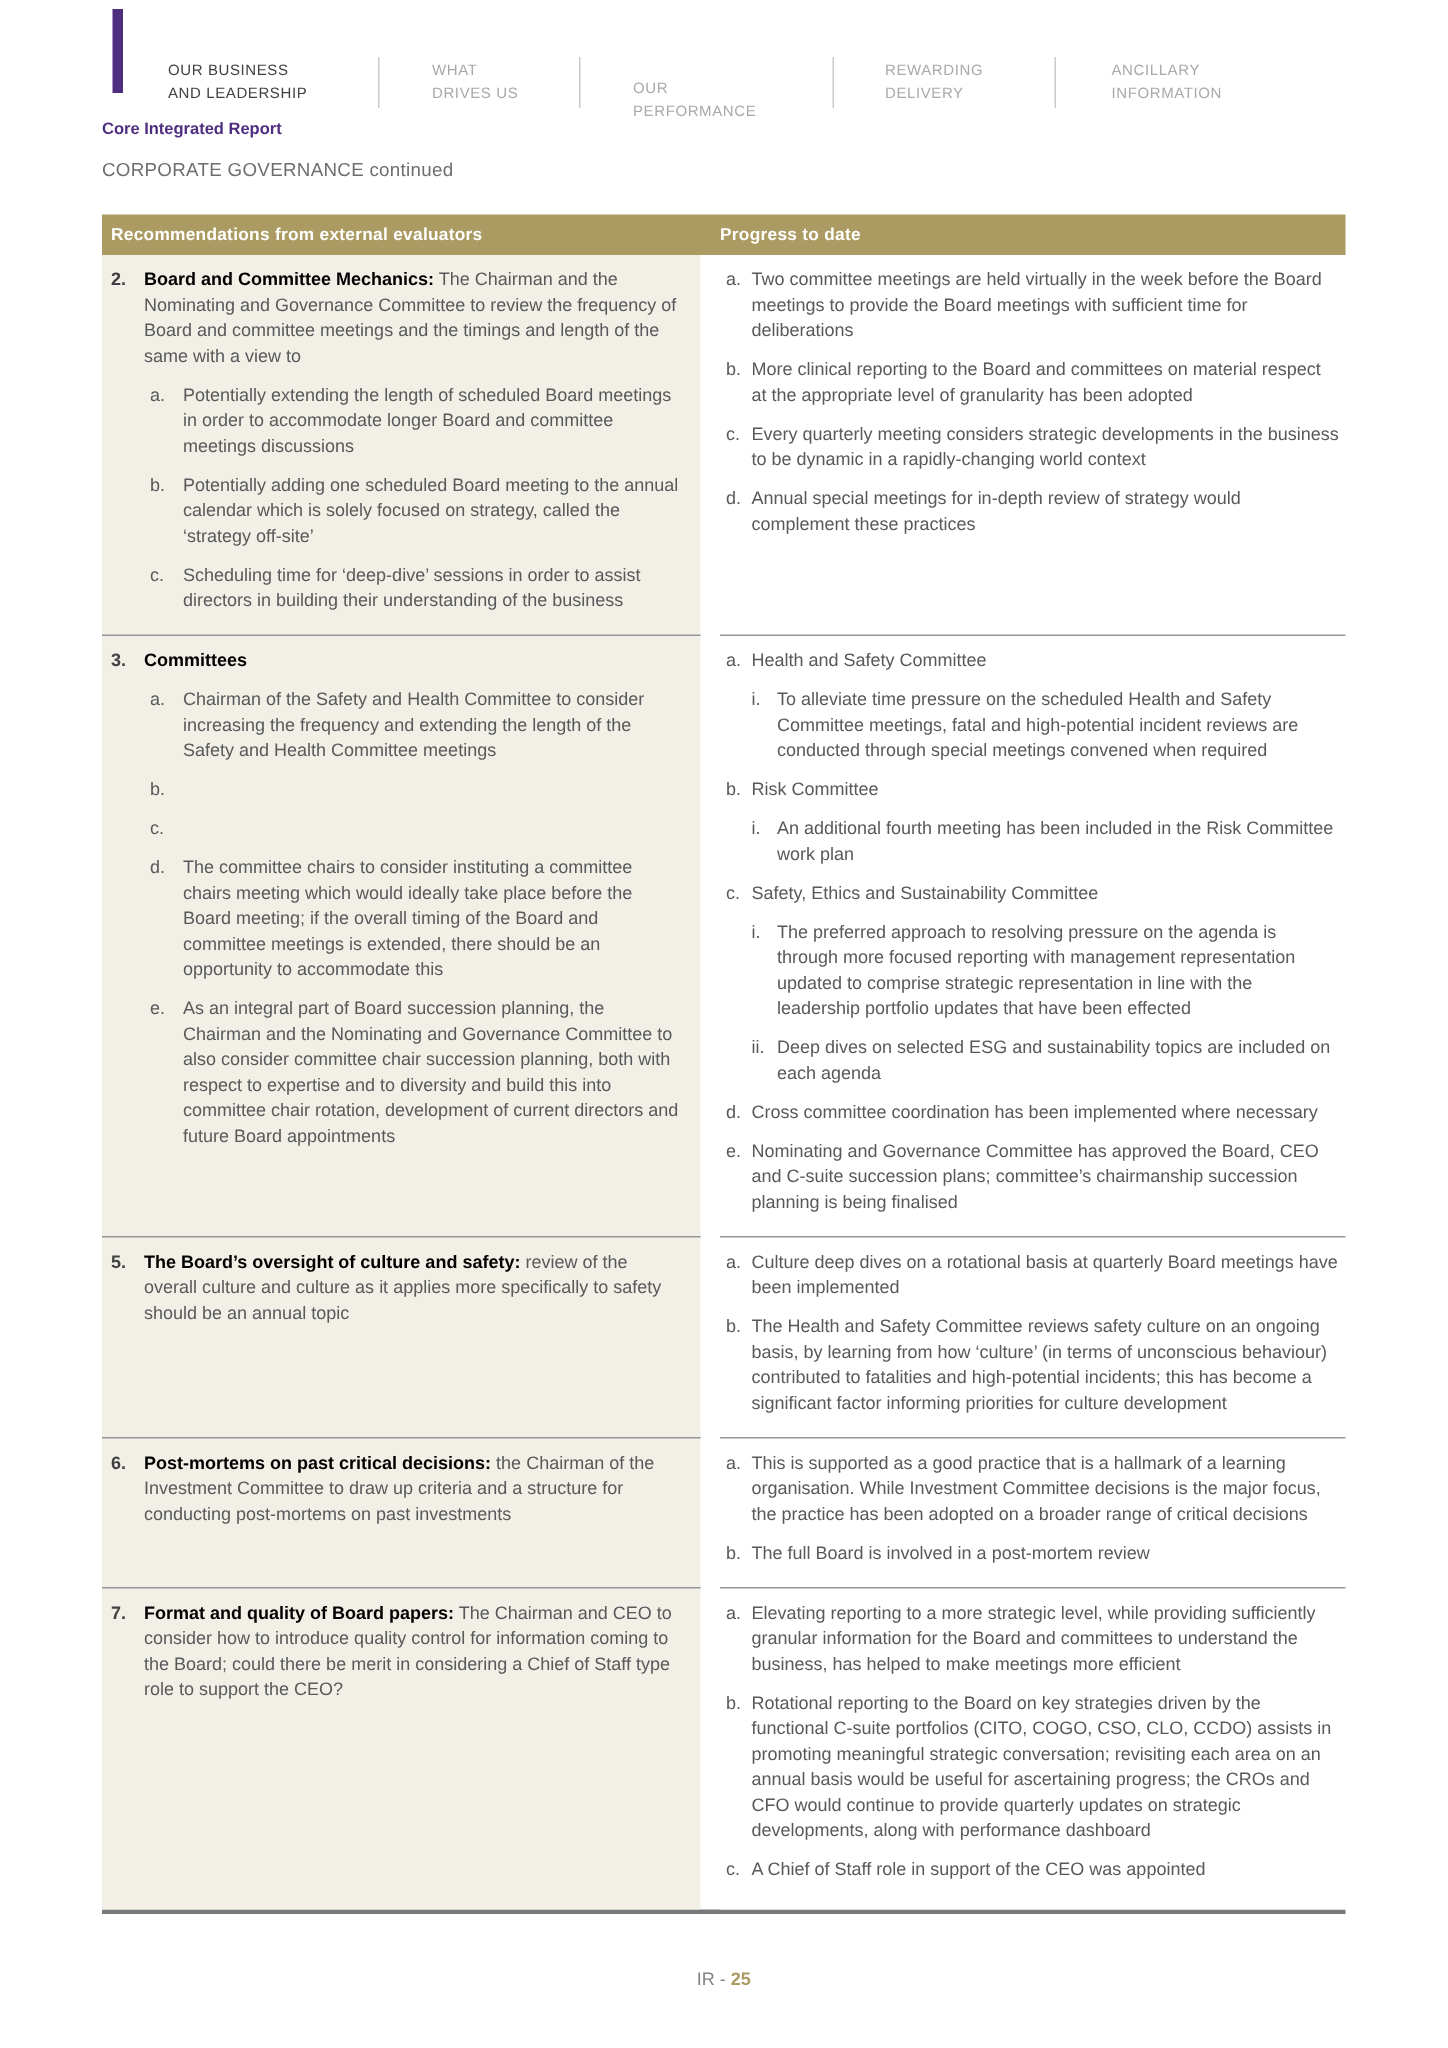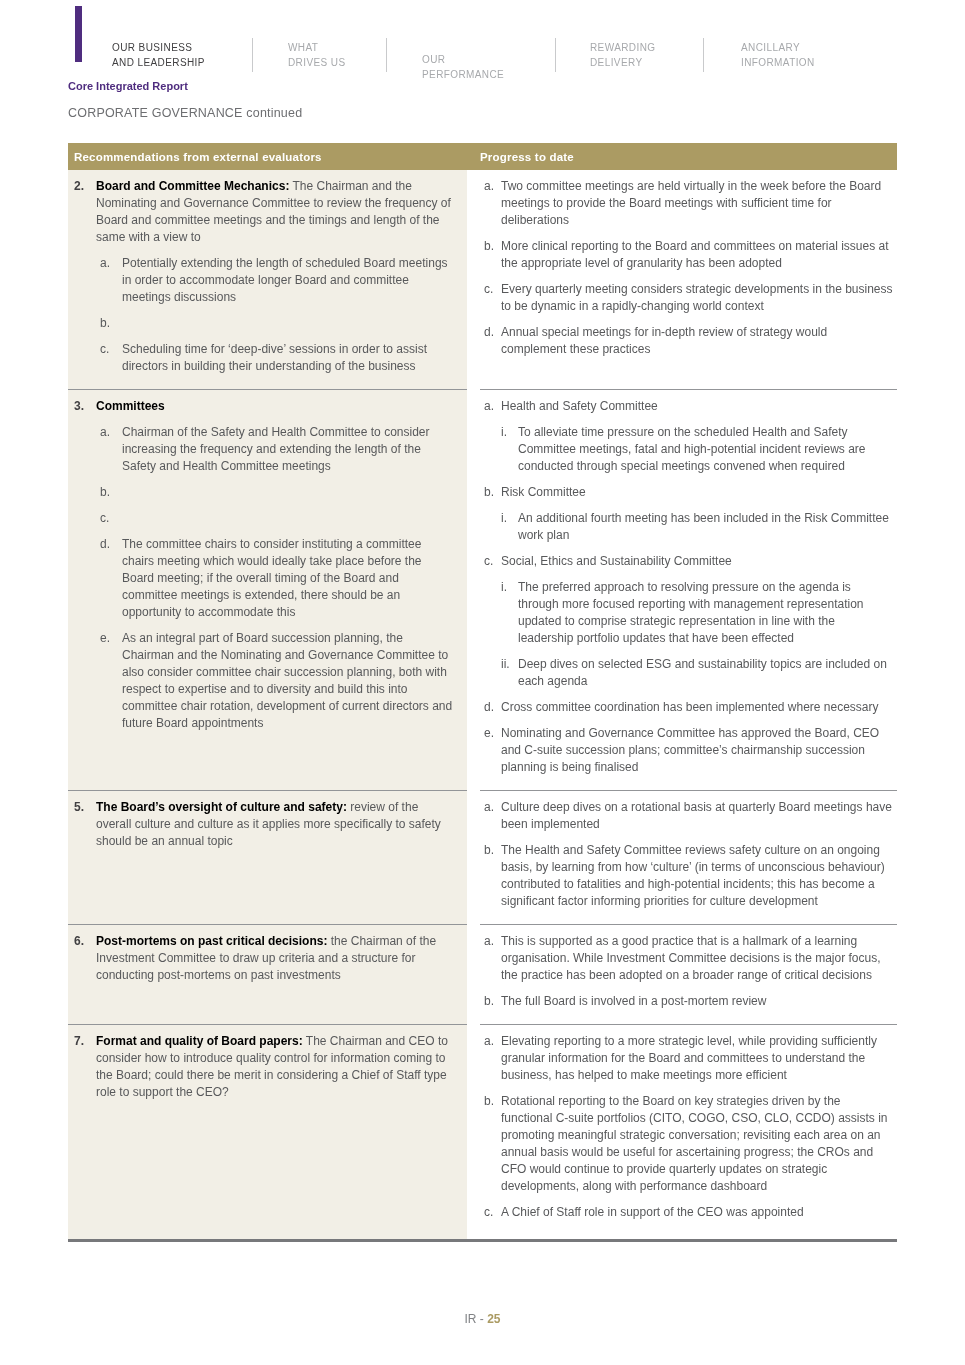--- a/index.html
+++ b/index.html
@@ -93,35 +93,36 @@
           <div class="lead">
             <span class="num">2.</span>
             <span class="txt"><span class="b">Board and Committee Mechanics:</span><span> The Chairman and the Nominating and Governance Committee to review the frequency of Board and committee meetings and the timings and length of the same with a view to</span></span>
           </div>
           <div class="sub">
             <span class="marker">a.</span>
             <span class="txt">Potentially extending the length of scheduled Board meetings in order to accommodate longer Board and committee meetings discussions</span>
           </div>
           <div class="sub">
             <span class="marker">b.</span>
+            <span class="txt">Potentially adding one scheduled Board meeting to the annual calendar which is solely focused on strategy, called the ‘strategy off-site’</span>
           </div>
           <div class="sub">
             <span class="marker">c.</span>
             <span class="txt">Scheduling time for ‘deep-dive’ sessions in order to assist directors in building their understanding of the business</span>
           </div>
         </div>
         <div class="gap"></div>
         <div class="cell cell-right">
           <div class="p-item">
             <span class="marker">a.</span>
             <span class="txt">Two committee meetings are held virtually in the week before the Board meetings to provide the Board meetings with sufficient time for deliberations</span>
           </div>
           <div class="p-item">
             <span class="marker">b.</span>
-            <span class="txt">More clinical reporting to the Board and committees on material issues at the appropriate level of granularity has been adopted</span>
+            <span class="txt">More clinical reporting to the Board and committees on material respect at the appropriate level of granularity has been adopted</span>
           </div>
           <div class="p-item">
             <span class="marker">c.</span>
             <span class="txt">Every quarterly meeting considers strategic developments in the business to be dynamic in a rapidly-changing world context</span>
           </div>
           <div class="p-item">
             <span class="marker">d.</span>
             <span class="txt">Annual special meetings for in-depth review of strategy would complement these practices</span>
           </div>
         </div>
@@ -164,21 +165,21 @@
           <div class="p-item">
             <span class="marker">b.</span>
             <span class="txt">Risk Committee</span>
           </div>
           <div class="p-sub">
             <span class="marker-r">i.</span>
             <span class="txt">An additional fourth meeting has been included in the Risk Committee work plan</span>
           </div>
           <div class="p-item">
             <span class="marker">c.</span>
-            <span class="txt">Social, Ethics and Sustainability Committee</span>
+            <span class="txt">Safety, Ethics and Sustainability Committee</span>
           </div>
           <div class="p-sub">
             <span class="marker-r">i.</span>
             <span class="txt">The preferred approach to resolving pressure on the agenda is through more focused reporting with management representation updated to comprise strategic representation in line with the leadership portfolio updates that have been effected</span>
           </div>
           <div class="p-sub">
             <span class="marker-r">ii.</span>
             <span class="txt">Deep dives on selected ESG and sustainability topics are included on each agenda</span>
           </div>
           <div class="p-item">

